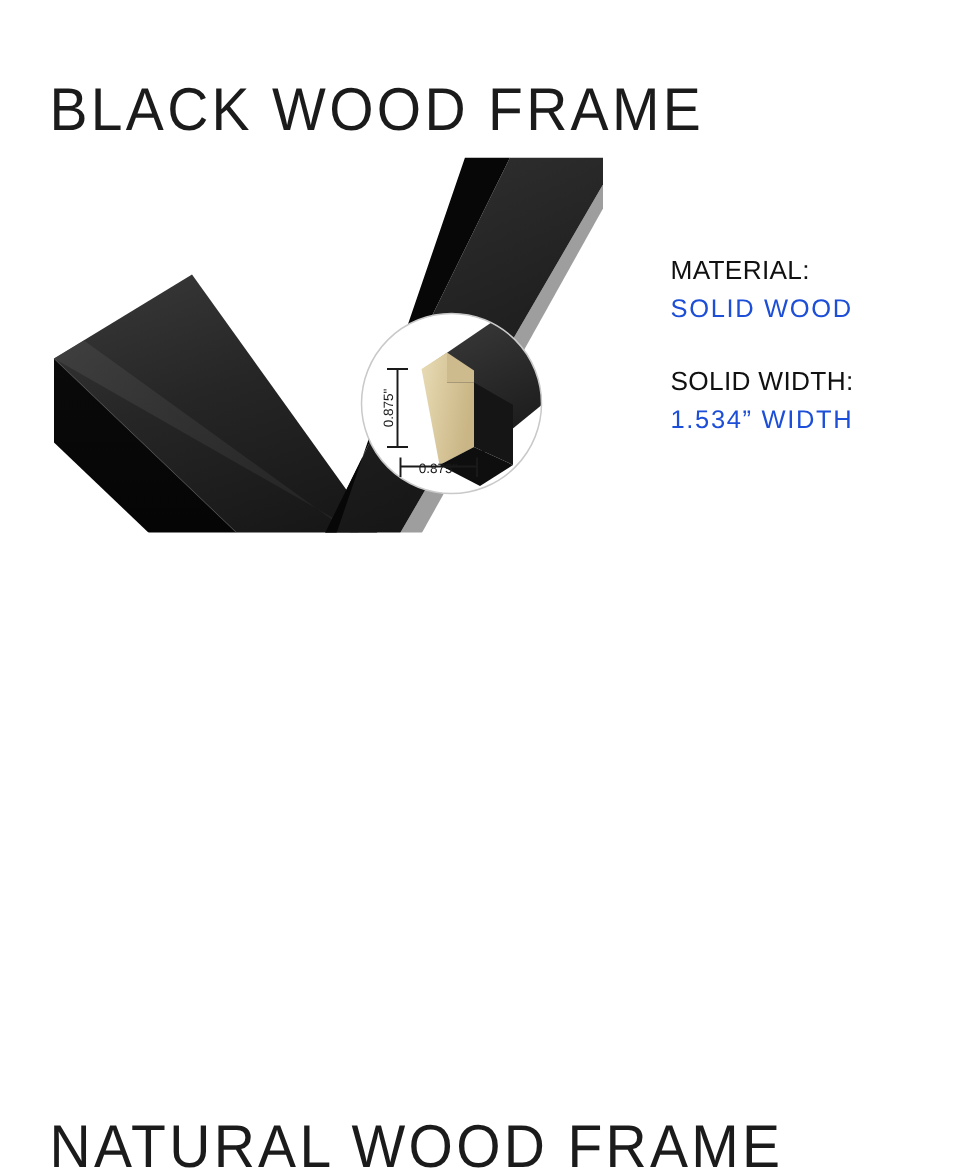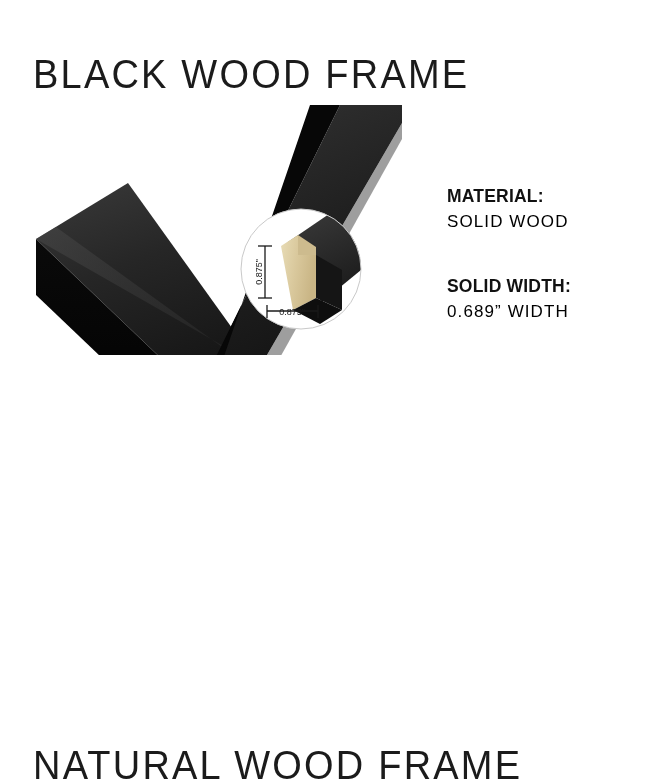--- a/index.html
+++ b/index.html
@@ -48,30 +48,30 @@
   #callout-black { left: 236px; top: 206px; }
 
   .spec-block {
     position: absolute;
     left: 447px;
   }
   #spec-black { top: 170px; }
 
   .spec-label {
     font-size: 17.5px;
-    font-weight: bold;
+    font-weight: normal;
     color: #111111;
     letter-spacing: 0.2px;
-    margin: 16px 0 5px 0;
+    margin: 0 0 5px 0;
     white-space: nowrap;
   }
   .spec-value {
     font-size: 17px;
     font-weight: 300;
-    color: #000000;
+    color: #1d4ed8;
     letter-spacing: 1.1px;
     margin: 0 0 2px 0;
     white-space: nowrap;
     font-family: "Liberation Sans", sans-serif;
   }
   .spec-group-gap { height: 26px; }
 </style>
 </head>
 <body>
 
@@ -161,21 +161,21 @@
       <line x1="82" y1="99" x2="82" y2="112"></line>
     </g>
     <text x="56" y="109" text-anchor="middle" font-family="Liberation Sans, sans-serif" font-size="9" fill="#1a1a1a">0.875"</text>
   </svg>
 
   <div class="spec-block" id="spec-black">
     <div class="spec-label">MATERIAL:</div>
     <div class="spec-value">SOLID WOOD</div>
     <div class="spec-group-gap"></div>
     <div class="spec-label">SOLID WIDTH:</div>
-    <div class="spec-value">0.689” WIDTH</div>
+    <div class="spec-value">1.534” WIDTH</div>
   </div>
 </div>
 
 <div class="section" id="section-natural">
 
   <div class="product-title" id="title-natural">NATURAL WOOD FRAME</div>
 
 </div>
 
 </body></html>

